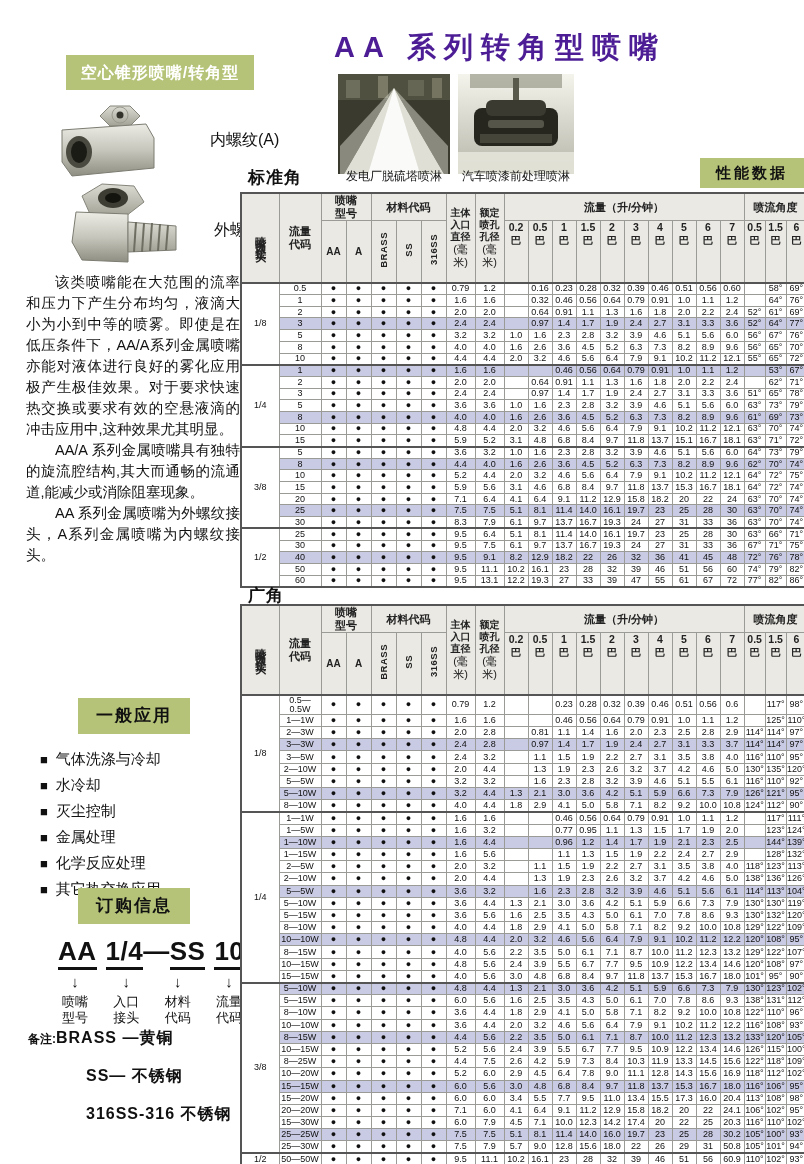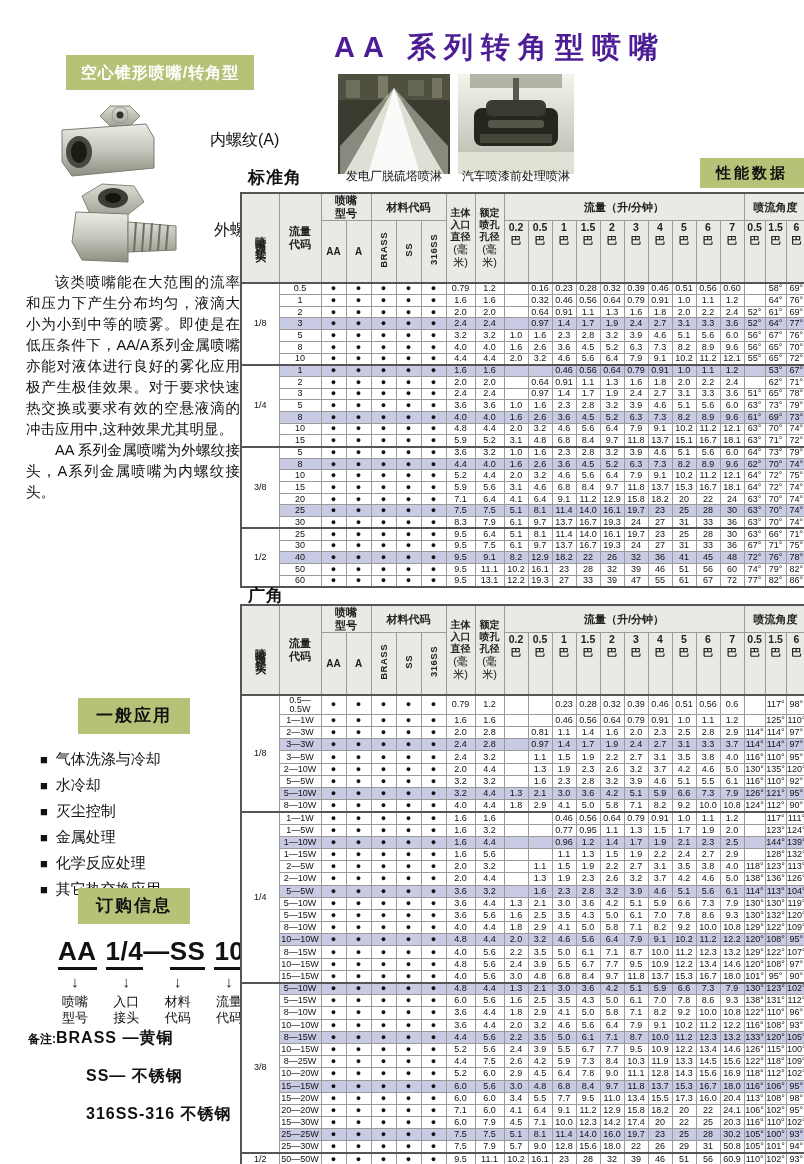--- a/index.html
+++ b/index.html
@@ -131,20 +131,21 @@
     <line x1="68" y1="42" x2="66" y2="72" stroke="#6e6e62" stroke-width="2"></line>
     <line x1="76" y1="43" x2="74" y2="72" stroke="#6e6e62" stroke-width="2"></line>
     <line x1="84" y1="43" x2="82" y2="71" stroke="#6e6e62" stroke-width="2"></line>
     <line x1="92" y1="44" x2="90" y2="71" stroke="#6e6e62" stroke-width="2"></line>
     <line x1="100" y1="45" x2="98" y2="70" stroke="#6e6e62" stroke-width="2"></line>
   </svg>
   <div class="nz-label nz-label2">外螺纹(AA)</div>
 
   <div class="desc">
     <p>该类喷嘴能在大范围的流率和压力下产生分布均匀，液滴大小为小到中等的喷雾。即使是在低压条件下，AA/A系列金属喷嘴亦能对液体进行良好的雾化应用极产生极佳效果。对于要求快速热交换或要求有效的空悬液滴的冲击应用中,这种效果尤其明显。</p>
+    <p>AA/A 系列金属喷嘴具有独特的旋流腔结构,其大而通畅的流通道,能减少或消除阻塞现象。</p>
     <p>AA 系列金属喷嘴为外螺纹接头，A系列金属喷嘴为内螺纹接头。</p>
   </div>
 
   <div class="band band-app">一般应用</div>
   <ul class="apps">
     <li><span class="bullet">■</span><span>气体洗涤与冷却</span></li>
     <li><span class="bullet">■</span><span>水冷却</span></li>
     <li><span class="bullet">■</span><span>灭尘控制</span></li>
     <li><span class="bullet">■</span><span>金属处理</span></li>
     <li><span class="bullet">■</span><span>化学反应处理</span></li>

